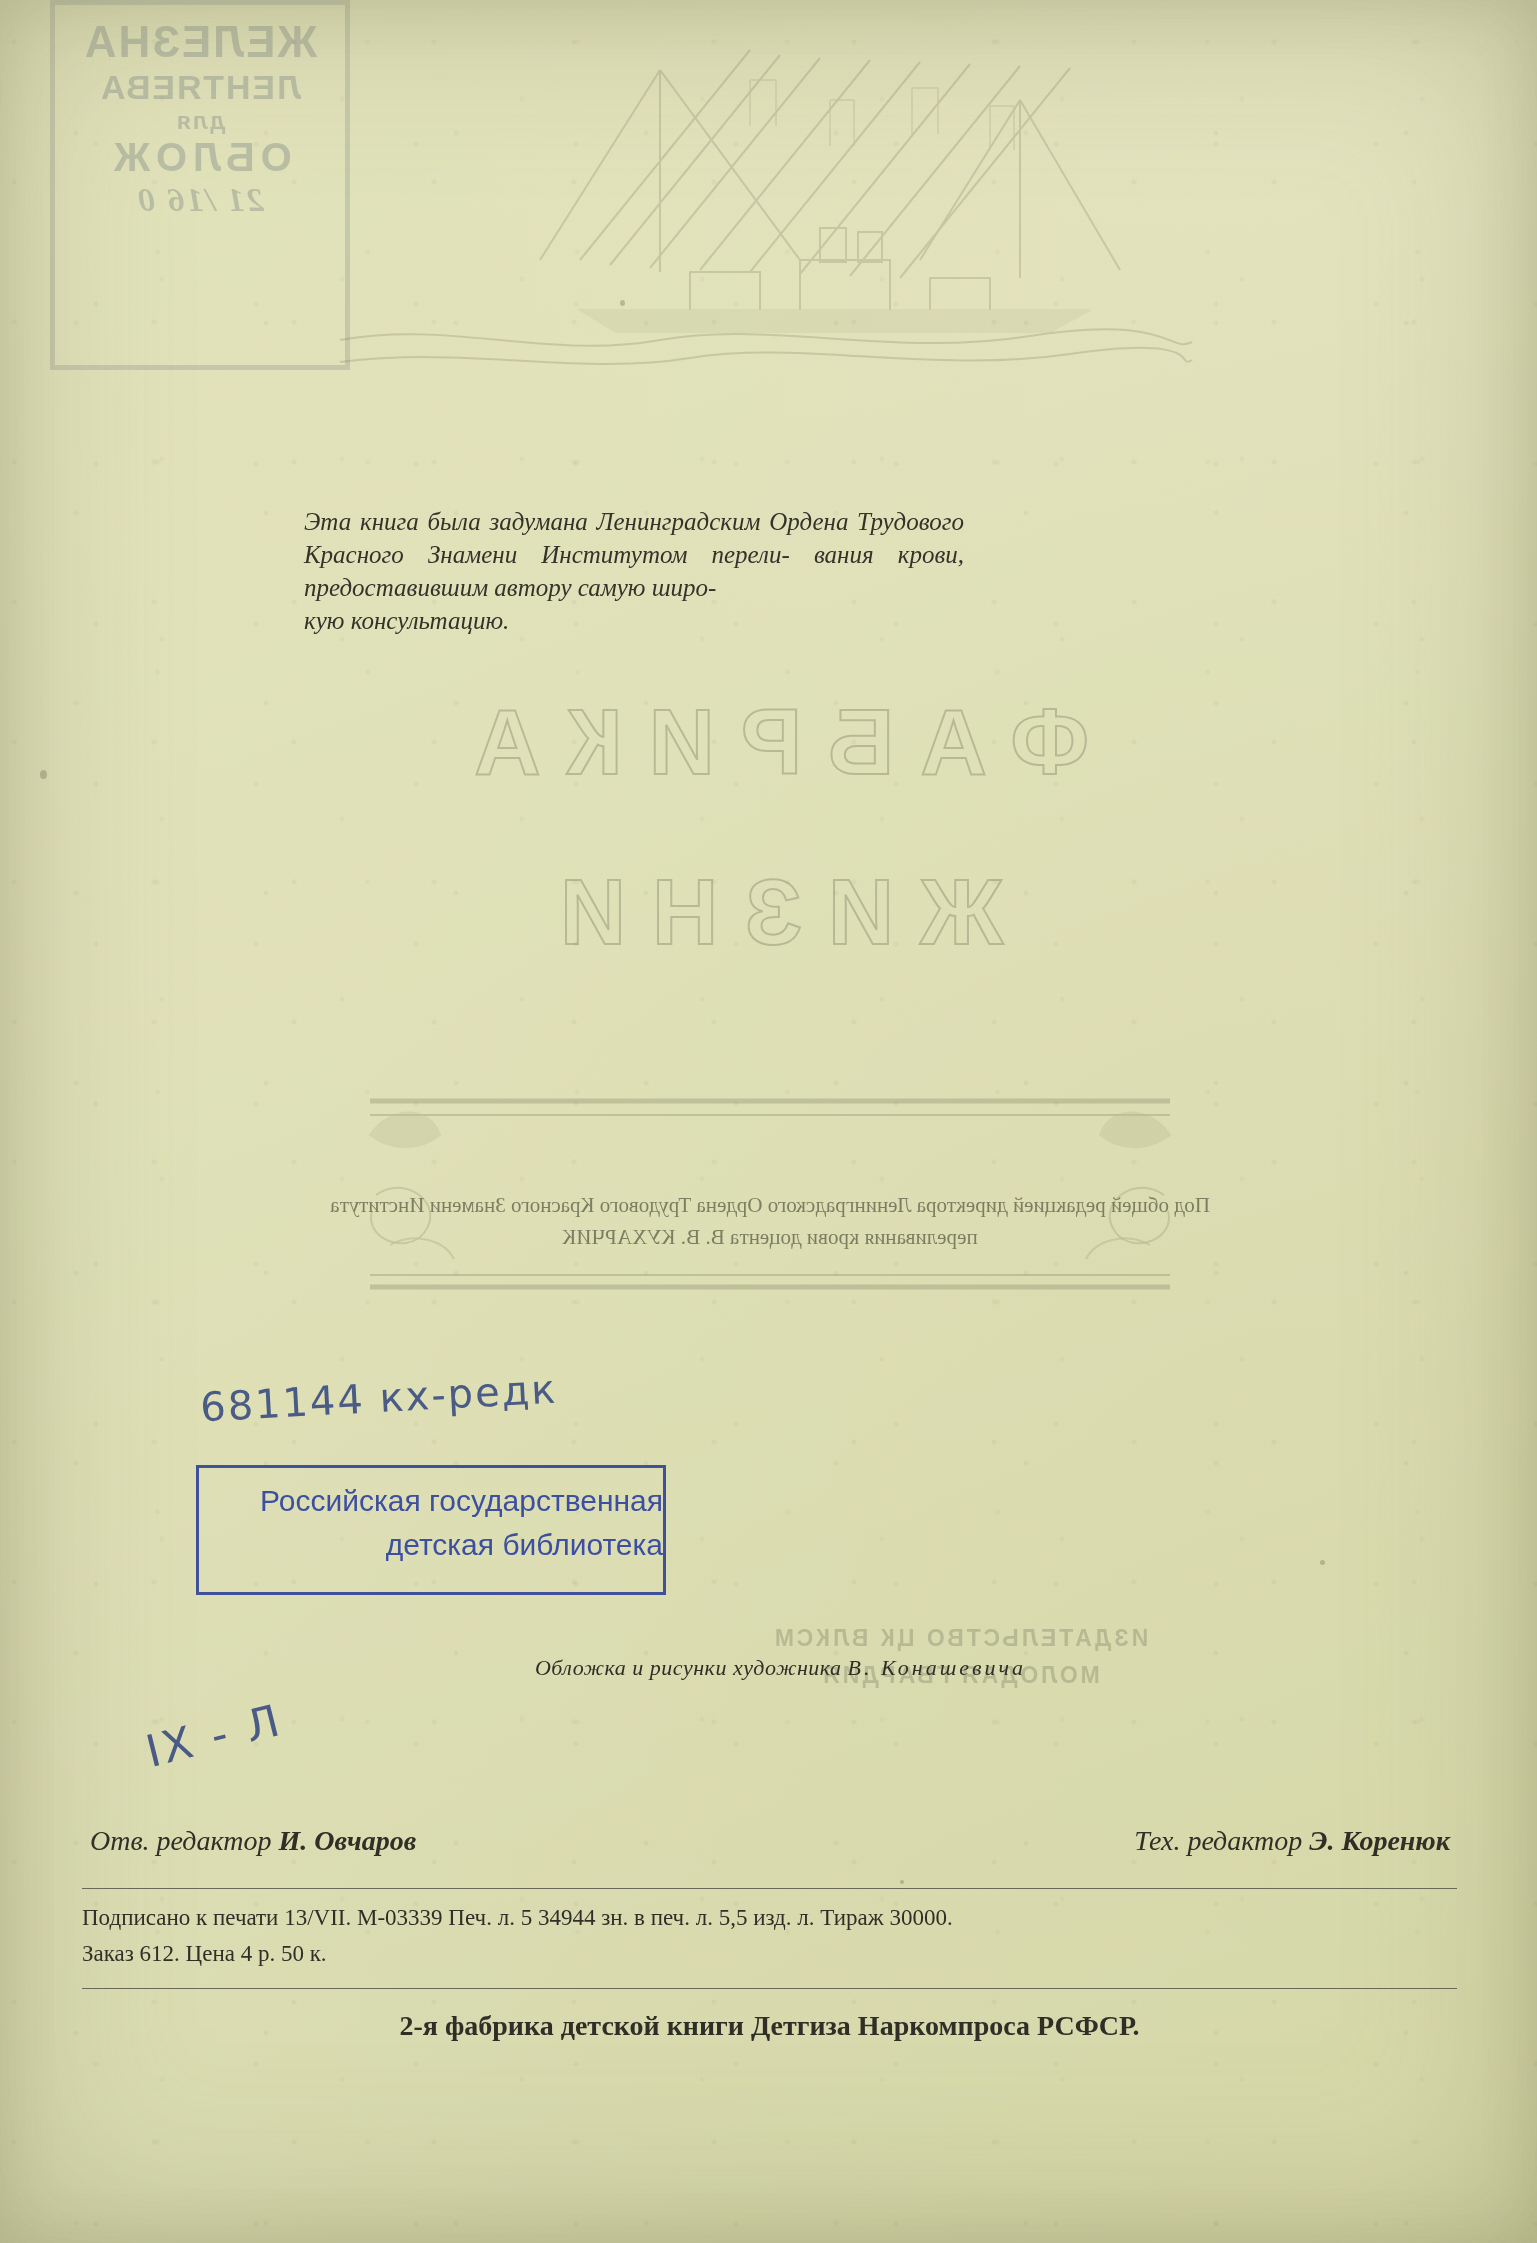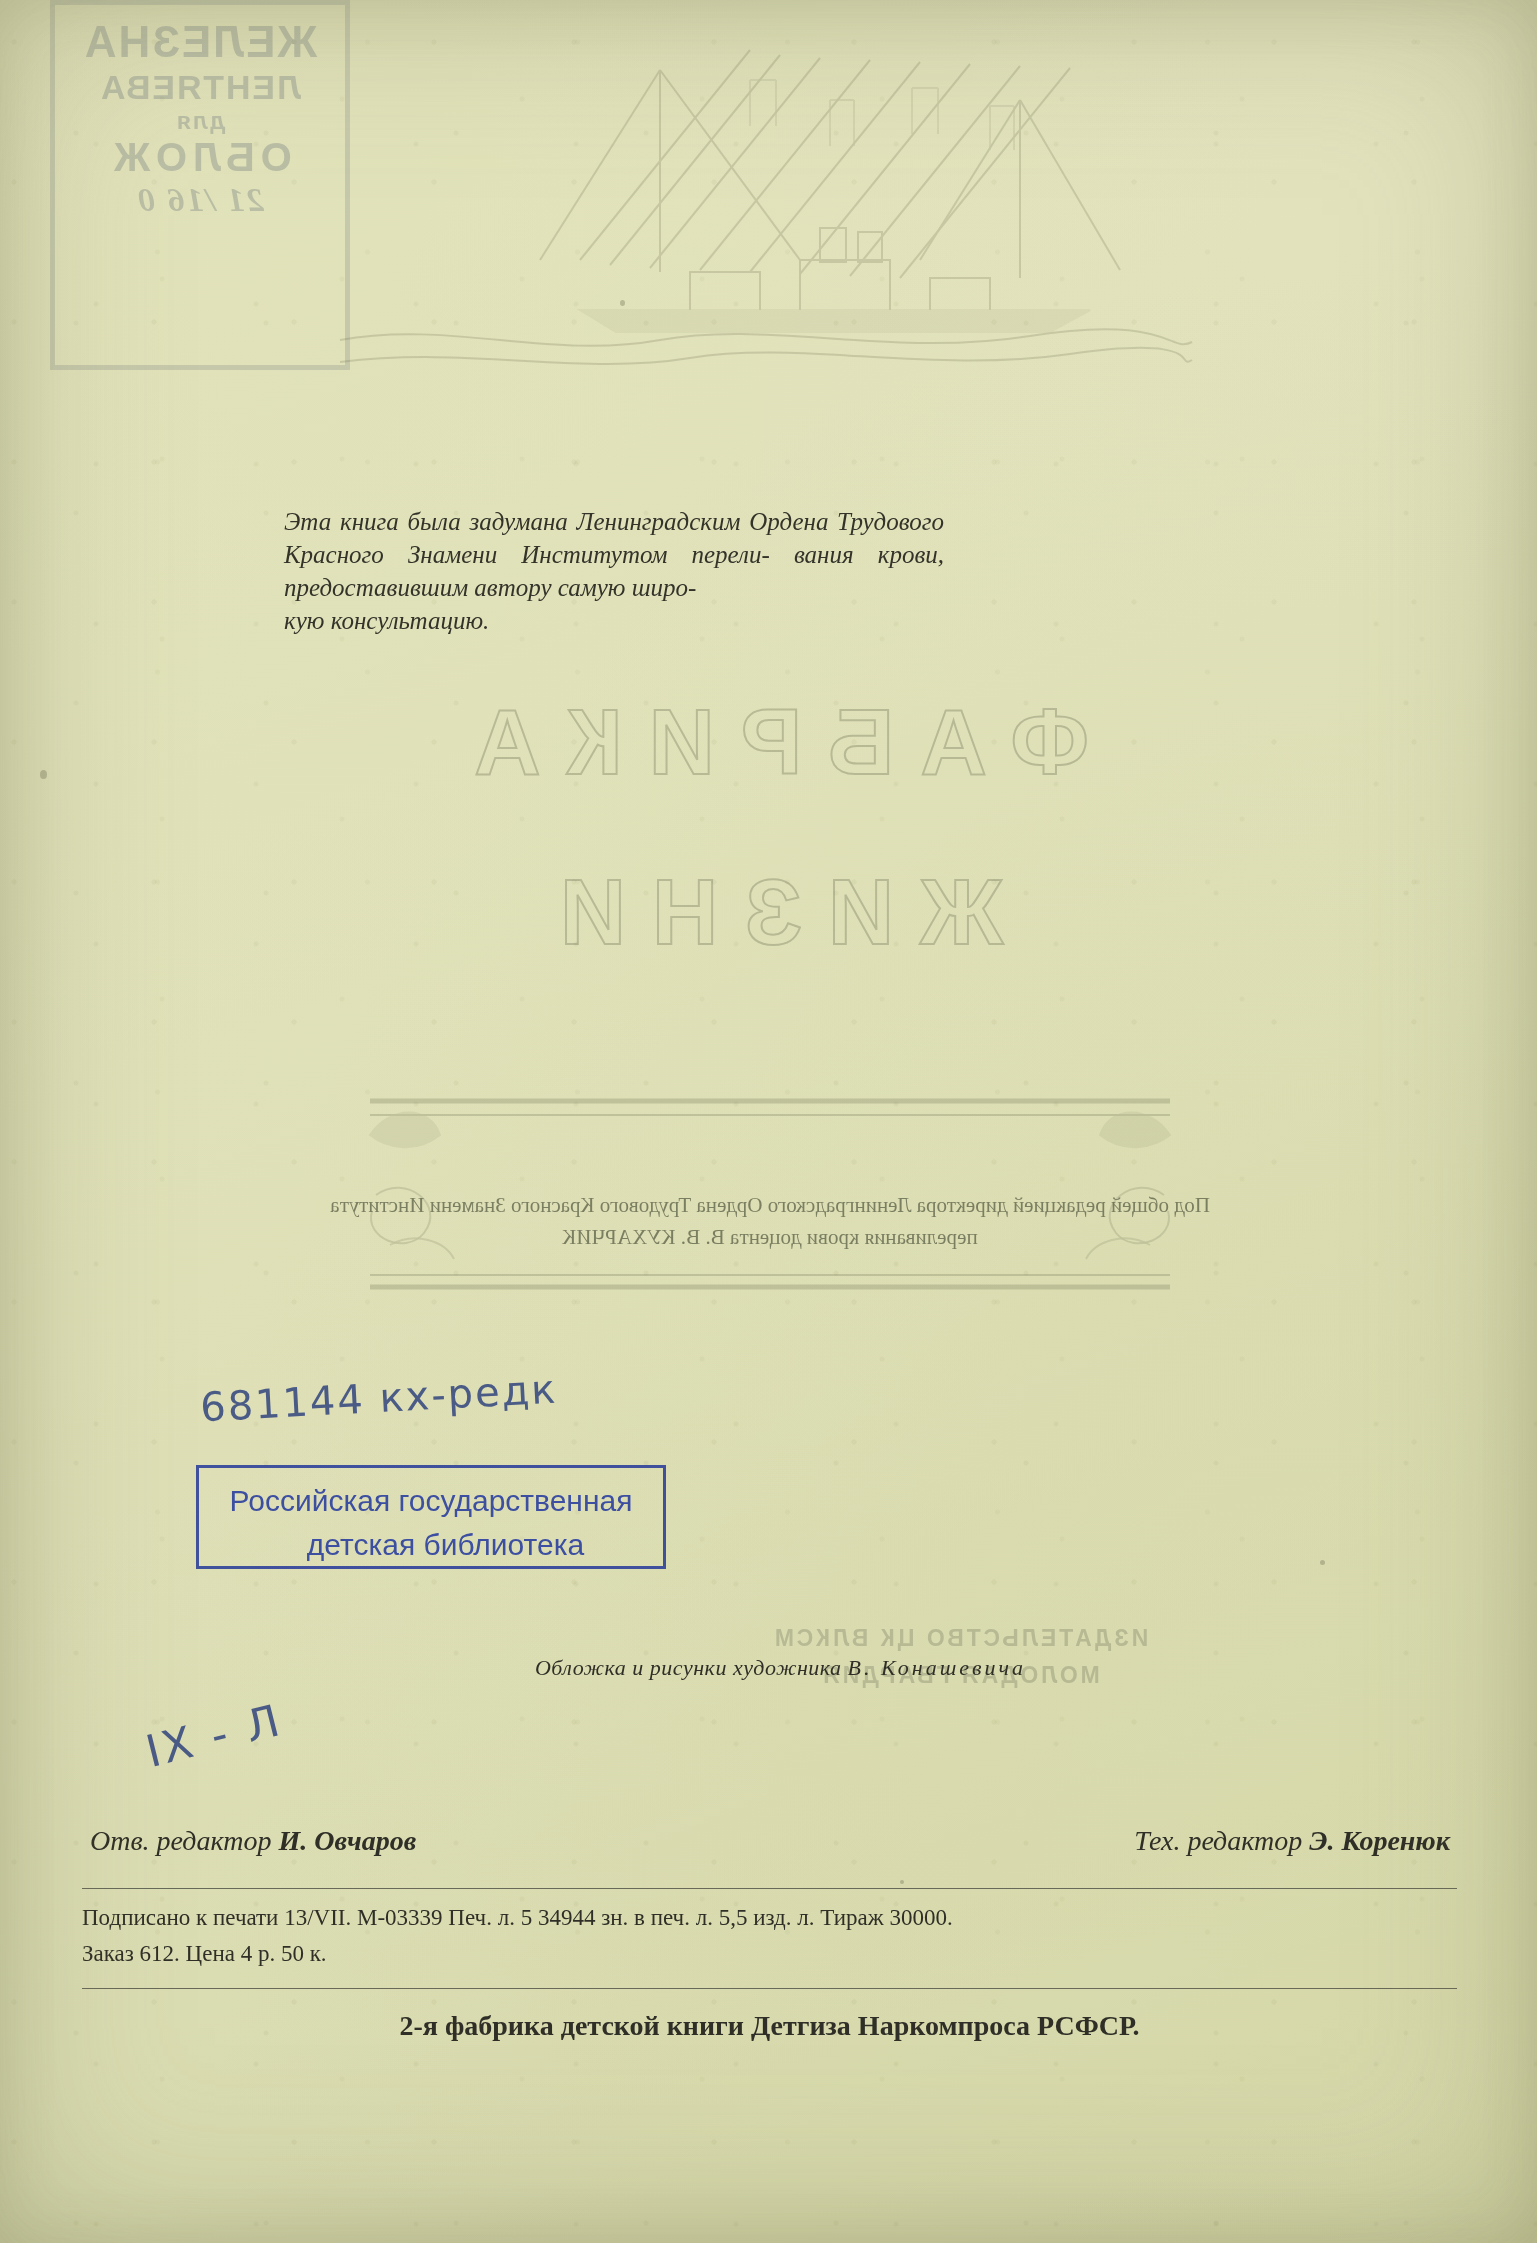--- a/index.html
+++ b/index.html
@@ -144,21 +144,21 @@
     font-size: 23px;
     letter-spacing: 3px;
     line-height: 1.6;
     color: rgba(80,85,65,0.9);
     pointer-events: none;
   }
 
   
   #dedication {
     position: absolute;
-    left: 284px;
+    left: 304px;
     top: 505px;
     width: 660px;
     font-style: italic;
     font-size: 25px;
     line-height: 1.32;
     text-align: justify;
     color: #33332a;
   }
   #dedication .last { text-align: left; display: block; }
 
@@ -220,27 +220,27 @@
     font-weight: bold;
     color: #2f2f27;
   }
 
   
   #library-stamp {
     position: absolute;
     left: 196px;
     top: 1465px;
     width: 470px;
-    height: 104px;
+    height: 130px;
     border: 3px solid #33459b;
     box-sizing: border-box;
     color: #2f43a0;
     font-family: "Liberation Sans", sans-serif;
     font-size: 30px;
-    text-align: center;
+    text-align: right;
     line-height: 1.25;
     padding-top: 14px;
     opacity: 0.92;
   }
   #library-stamp .line2 { display: block; margin-top: 6px; padding-left: 29px; }
 
   
   #handwrite-number {
     position: absolute;
     left: 200px;

